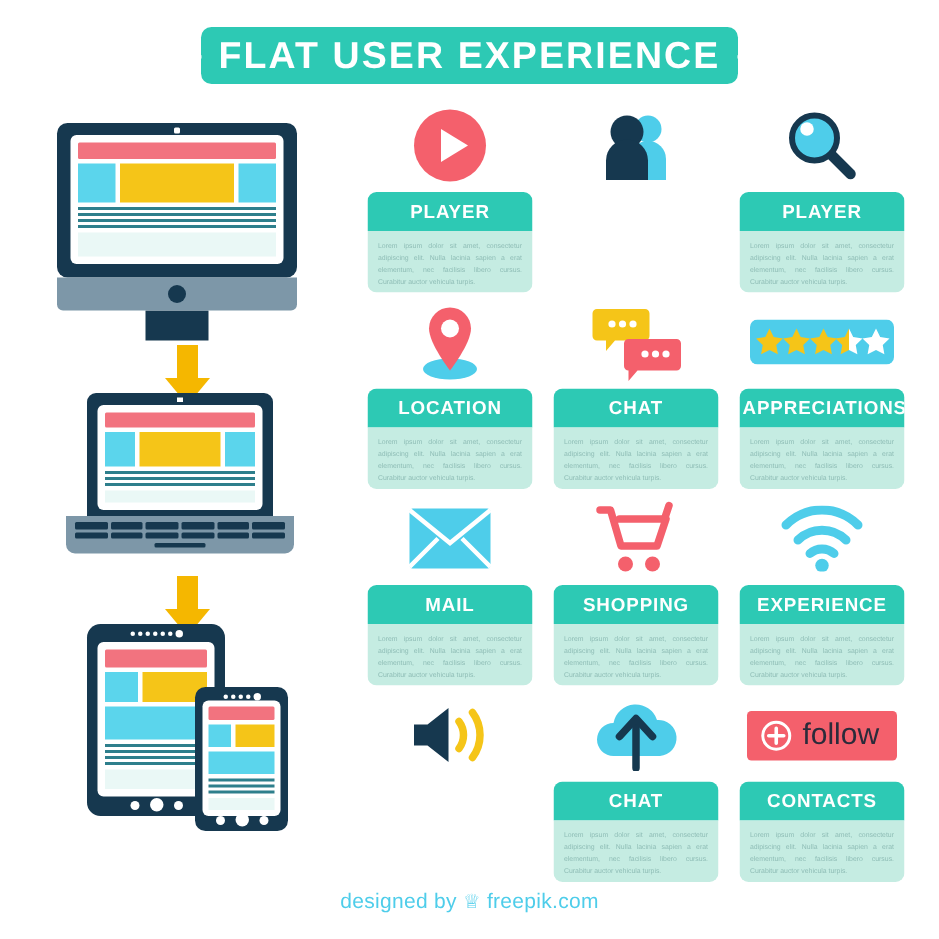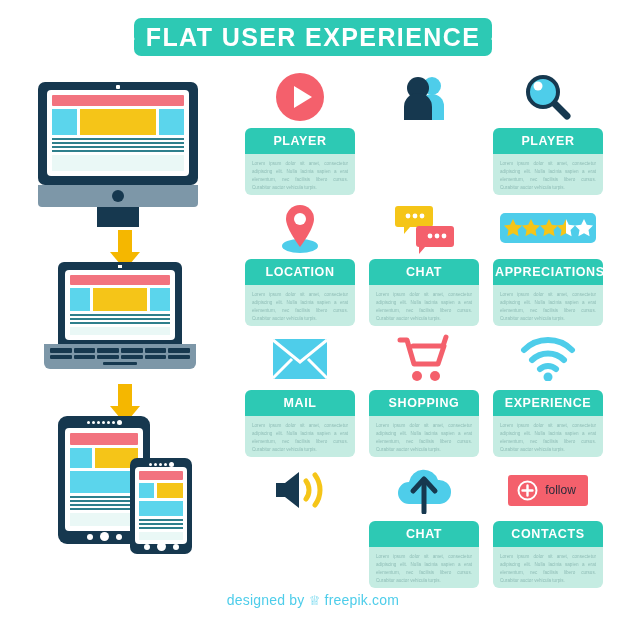--- a/index.html
+++ b/index.html
@@ -468,21 +468,21 @@
       </div>
     </div>
 
     <div class="cell">
       <div class="icon-slot">
         <div style="display:flex;align-items:center;gap:7px;background:#f4606c;border-radius:3px;padding:5px 12px 5px 9px;">
           <svg width="21" height="21" viewBox="0 0 21 21">
             <circle cx="10.5" cy="10.5" r="9" fill="none" stroke="#ffffff" stroke-width="2"></circle>
             <path d="M10.5 5.5 V15.5 M5.5 10.5 H15.5" stroke="#ffffff" stroke-width="2.4" stroke-linecap="round"></path>
           </svg>
-          <span style="color:#2b2b3a;font-size:12px;">follow</span>
+          <span style="color:#2b2b3a;font-size:20px;">follow</span>
         </div>
       </div>
       <div class="card">
         <div class="card-head">CONTACTS</div>
         <div class="card-body">Lorem ipsum dolor sit amet, consectetur adipiscing elit. Nulla lacinia sapien a erat elementum, nec facilisis libero cursus. Curabitur auctor vehicula turpis.</div>
       </div>
     </div>
 
   </div>
 

